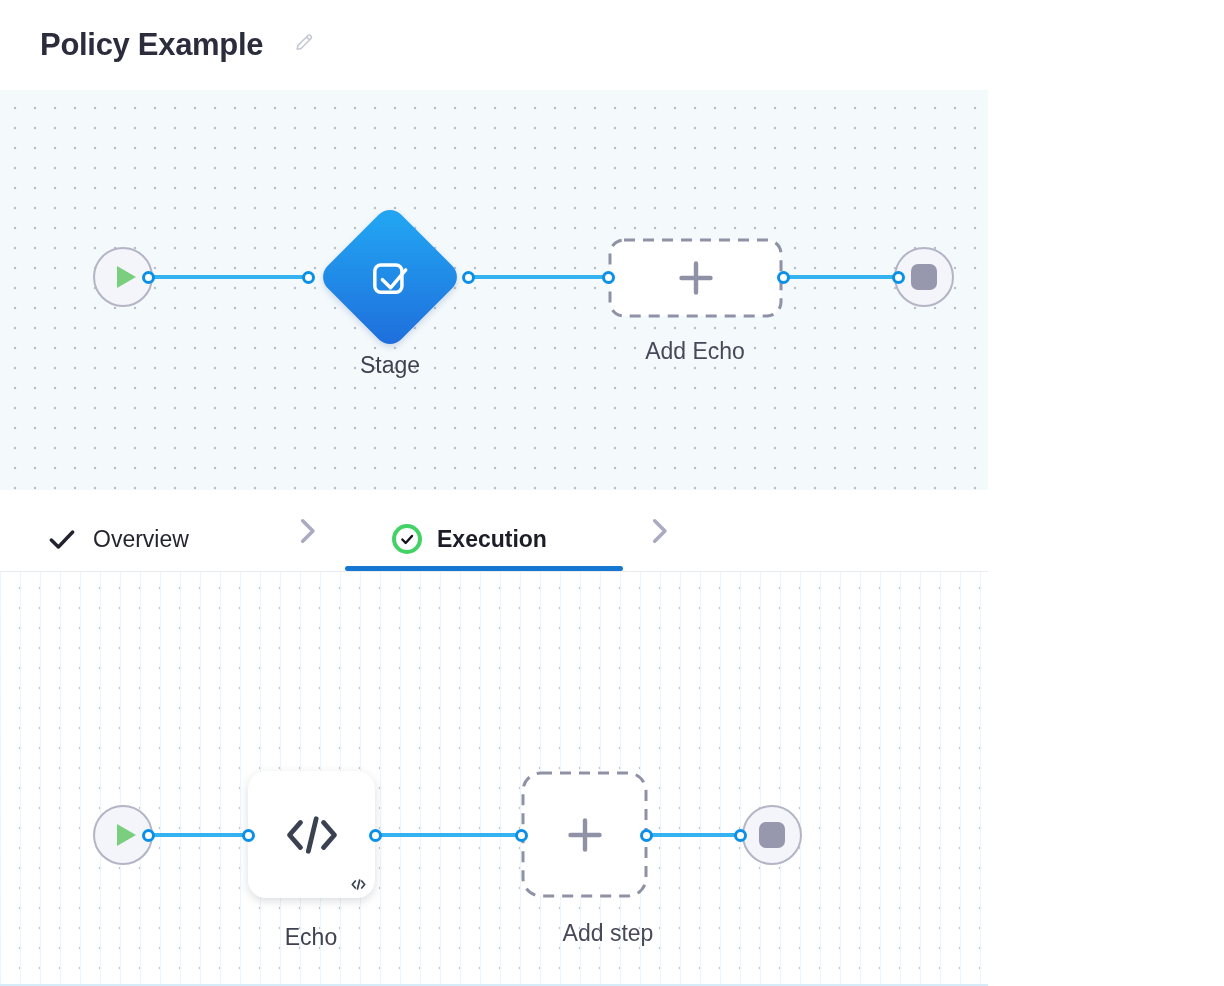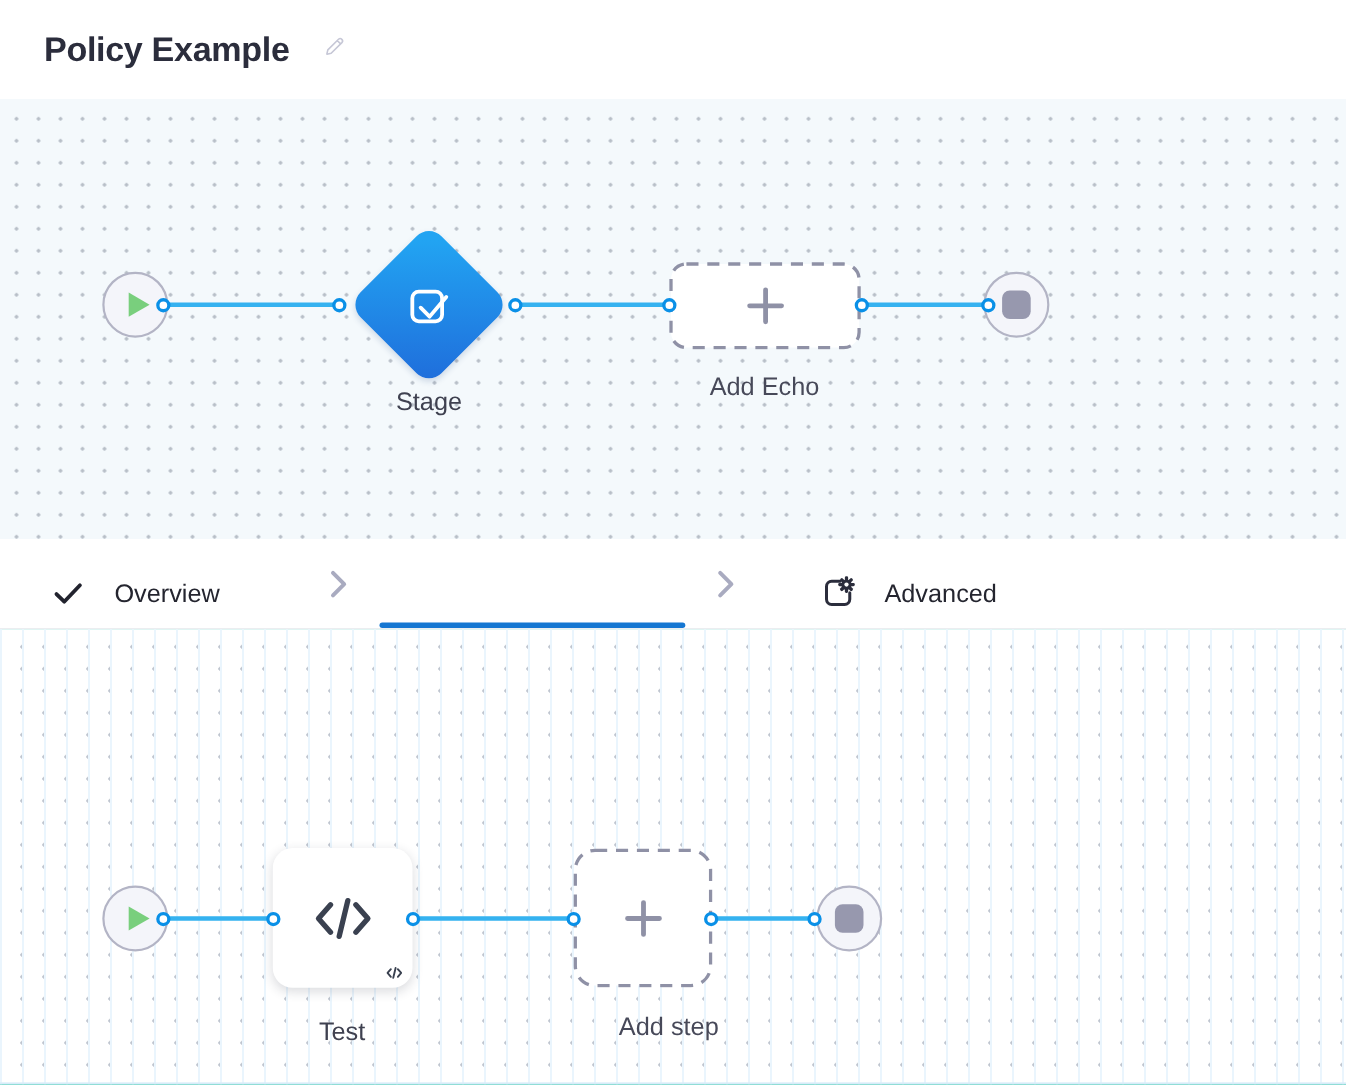--- a/index.html
+++ b/index.html
@@ -1,18 +1,18 @@
 <!DOCTYPE html>
 <html><head>
 <meta charset="utf-8">
 <style>
   * { box-sizing: border-box; margin: 0; padding: 0; }
   html,body { width:1224px; height:986px; }
   body { font-family:"Liberation Sans", sans-serif; background:#fff; }
-  .app { position:relative; width:1224px; height:986px; overflow:hidden; background:#14b8a6; }
+  .app { position:relative; width:988px; height:986px; overflow:hidden; background:#4c1d95; }
 
   
   .header { position:relative; height:90px; background:#fff; display:flex; align-items:center; padding:0 16px 0 40px; }
   .page-title { font-size:31px; font-weight:700; color:#2b2d3c; letter-spacing:-0.3px; }
   .edit-btn { margin-left:30px; margin-top:-6px; display:inline-flex; cursor:pointer; }
   .toggle { margin-left:auto; position:relative; width:250px; height:33px; border:1.5px solid #9fa0b5; border-radius:17px; background:#fff; display:flex; }
   .seg { flex:1; border:none; background:transparent; font-family:inherit; font-size:15px; font-weight:700; letter-spacing:0.6px; color:#4f5162; border-radius:17px; cursor:pointer; display:flex; align-items:center; justify-content:center; }
   .seg.active { background:#383946; color:#fff; margin:-1.5px; flex:0 0 128px; }
 
   
@@ -39,21 +39,21 @@
   .add-box { position:absolute; z-index:2; cursor:pointer; }
   .add-box .plus { position:absolute; left:50%; top:50%; transform:translate(-50%,-50%); }
 
   .step-card { position:absolute; width:127px; height:127px; background:#fff; border-radius:18px; box-shadow:0 3px 10px rgba(40,41,61,0.16); display:flex; align-items:center; justify-content:center; z-index:2; cursor:pointer; }
   .mini-code { position:absolute; right:9px; bottom:7px; }
 
   .node-label { position:absolute; width:200px; text-align:center; font-size:23px; color:#474959; z-index:2; }
 
   
   .tabs { position:relative; height:82px; background:#fff; border-bottom:1px solid #e9ebef; }
-  .tab { position:absolute; top:17px; bottom:0; display:flex; align-items:center; gap:26px; cursor:pointer;text-align:center; }
+  .tab { position:absolute; top:17px; bottom:0; display:flex; align-items:center; gap:15px; cursor:pointer;text-align:center; }
   .tab-label { font-size:23px; color:#24252f; }
   .tab.active .tab-label { font-weight:700; color:#1c1d27; }
   .chev { position:absolute; top:0; bottom:0; display:flex; align-items:center; }
   .exec-badge { width:30px; height:30px; border-radius:50%; border:4px solid #42d265; background:#fff; display:flex; align-items:center; justify-content:center; }
   .tab-underline { position:absolute; left:345px; width:278px; height:5px; bottom:0; background:#1577d2; border-radius:3px; z-index:2; }
 </style>
 </head>
 <body>
 
 <div class="app">
@@ -116,41 +116,35 @@
       </svg>
       <span class="tab-label">Overview</span>
     </div>
 
     <div class="chev" style="left:296px">
       <svg width="22" height="30" viewBox="0 0 20 28" fill="none">
         <path d="M6 4.5 L15.5 14 L6 23.5" stroke="#a9abc0" stroke-width="3.4" stroke-linecap="round" stroke-linejoin="round"></path>
       </svg>
     </div>
 
+    <div class="tab active" style="left:392px">
+      <span class="exec-badge">
+        <svg width="16" height="16" viewBox="0 0 24 24" fill="none">
+          <path d="M5 12.8 L10 18 L19.5 7.5" stroke="#12131d" stroke-width="3.6" stroke-linecap="round" stroke-linejoin="round"></path>
+        </svg>
+      </span>
+      <span class="tab-label">Execution</span>
+    </div>
 
     <div class="chev" style="left:648px">
       <svg width="22" height="30" viewBox="0 0 20 28" fill="none">
         <path d="M6 4.5 L15.5 14 L6 23.5" stroke="#a9abc0" stroke-width="3.4" stroke-linecap="round" stroke-linejoin="round"></path>
       </svg>
     </div>
 
-    <div class="tab" style="left:746px">
-      <svg width="32" height="32" viewBox="0 0 28 28" fill="none">
-        <path d="M15.5 4.8 H8.8 C6.5 4.8 4.7 6.6 4.7 8.9 V19.1 C4.7 21.4 6.5 23.2 8.8 23.2 H19.1 C21.4 23.2 23.2 21.4 23.2 19.1 V13.8" stroke="#2b2d3c" stroke-width="2.4" stroke-linecap="round" fill="none"></path>
-        <g transform="translate(20.6,7.4)" fill="#2b2d3c">
-          <rect x="-1.3" y="-6.6" width="2.6" height="13.2" rx="1.1"></rect>
-          <rect x="-1.3" y="-6.6" width="2.6" height="13.2" rx="1.1" transform="rotate(45)"></rect>
-          <rect x="-1.3" y="-6.6" width="2.6" height="13.2" rx="1.1" transform="rotate(90)"></rect>
-          <rect x="-1.3" y="-6.6" width="2.6" height="13.2" rx="1.1" transform="rotate(135)"></rect>
-          <circle r="4.1"></circle>
-          <circle r="1.7" fill="#ffffff"></circle>
-        </g>
-      </svg>
-      <span class="tab-label">Advanced</span>
-    </div>
 
     <div class="tab-underline"></div>
   </nav>
 
   <section class="canvas canvas-step">
 
     <div class="edge" style="left:148px;top:261px;width:100px"></div>
     <div class="edge" style="left:375px;top:261px;width:146px"></div>
     <div class="edge" style="left:646px;top:261px;width:94px"></div>
 
@@ -159,21 +153,21 @@
     </div>
 
     <div class="step-card" style="left:248px;top:199px">
       <svg width="58" height="46" viewBox="0 0 52 44" fill="none">
         <path d="M15 10 L4.5 22 L15 34 M37 10 L47.5 22 L37 34 M30 6.5 L22.5 37.5" stroke="#3a4150" stroke-width="4.6" stroke-linecap="round" stroke-linejoin="round"></path>
       </svg>
       <svg class="mini-code" width="15" height="13" viewBox="0 0 52 44" fill="none">
         <path d="M15 10 L4.5 22 L15 34 M37 10 L47.5 22 L37 34 M30 6.5 L22.5 37.5" stroke="#3a4150" stroke-width="6" stroke-linecap="round" stroke-linejoin="round"></path>
       </svg>
     </div>
-    <div class="node-label" style="left:211px;top:352px;color:#3f4150">Test</div>
+    <div class="node-label" style="left:211px;top:352px;color:#3f4150">Echo</div>
 
     <div class="add-box" style="left:521px;top:199px;width:127px;height:127px">
       <svg width="127" height="127" viewBox="0 0 127 127">
         <rect x="2" y="2" width="123" height="123" rx="18" fill="#ffffff" stroke="#8f91a6" stroke-width="3" stroke-dasharray="11 8"></rect>
       </svg>
       <svg class="plus" width="40" height="40" viewBox="0 0 40 40">
         <path d="M20 5.5 V34.5 M5.5 20 H34.5" stroke="#8f91a6" stroke-width="4.4" stroke-linecap="round"></path>
       </svg>
     </div>
     <div class="node-label" style="left:508px;top:348px">Add step</div>

